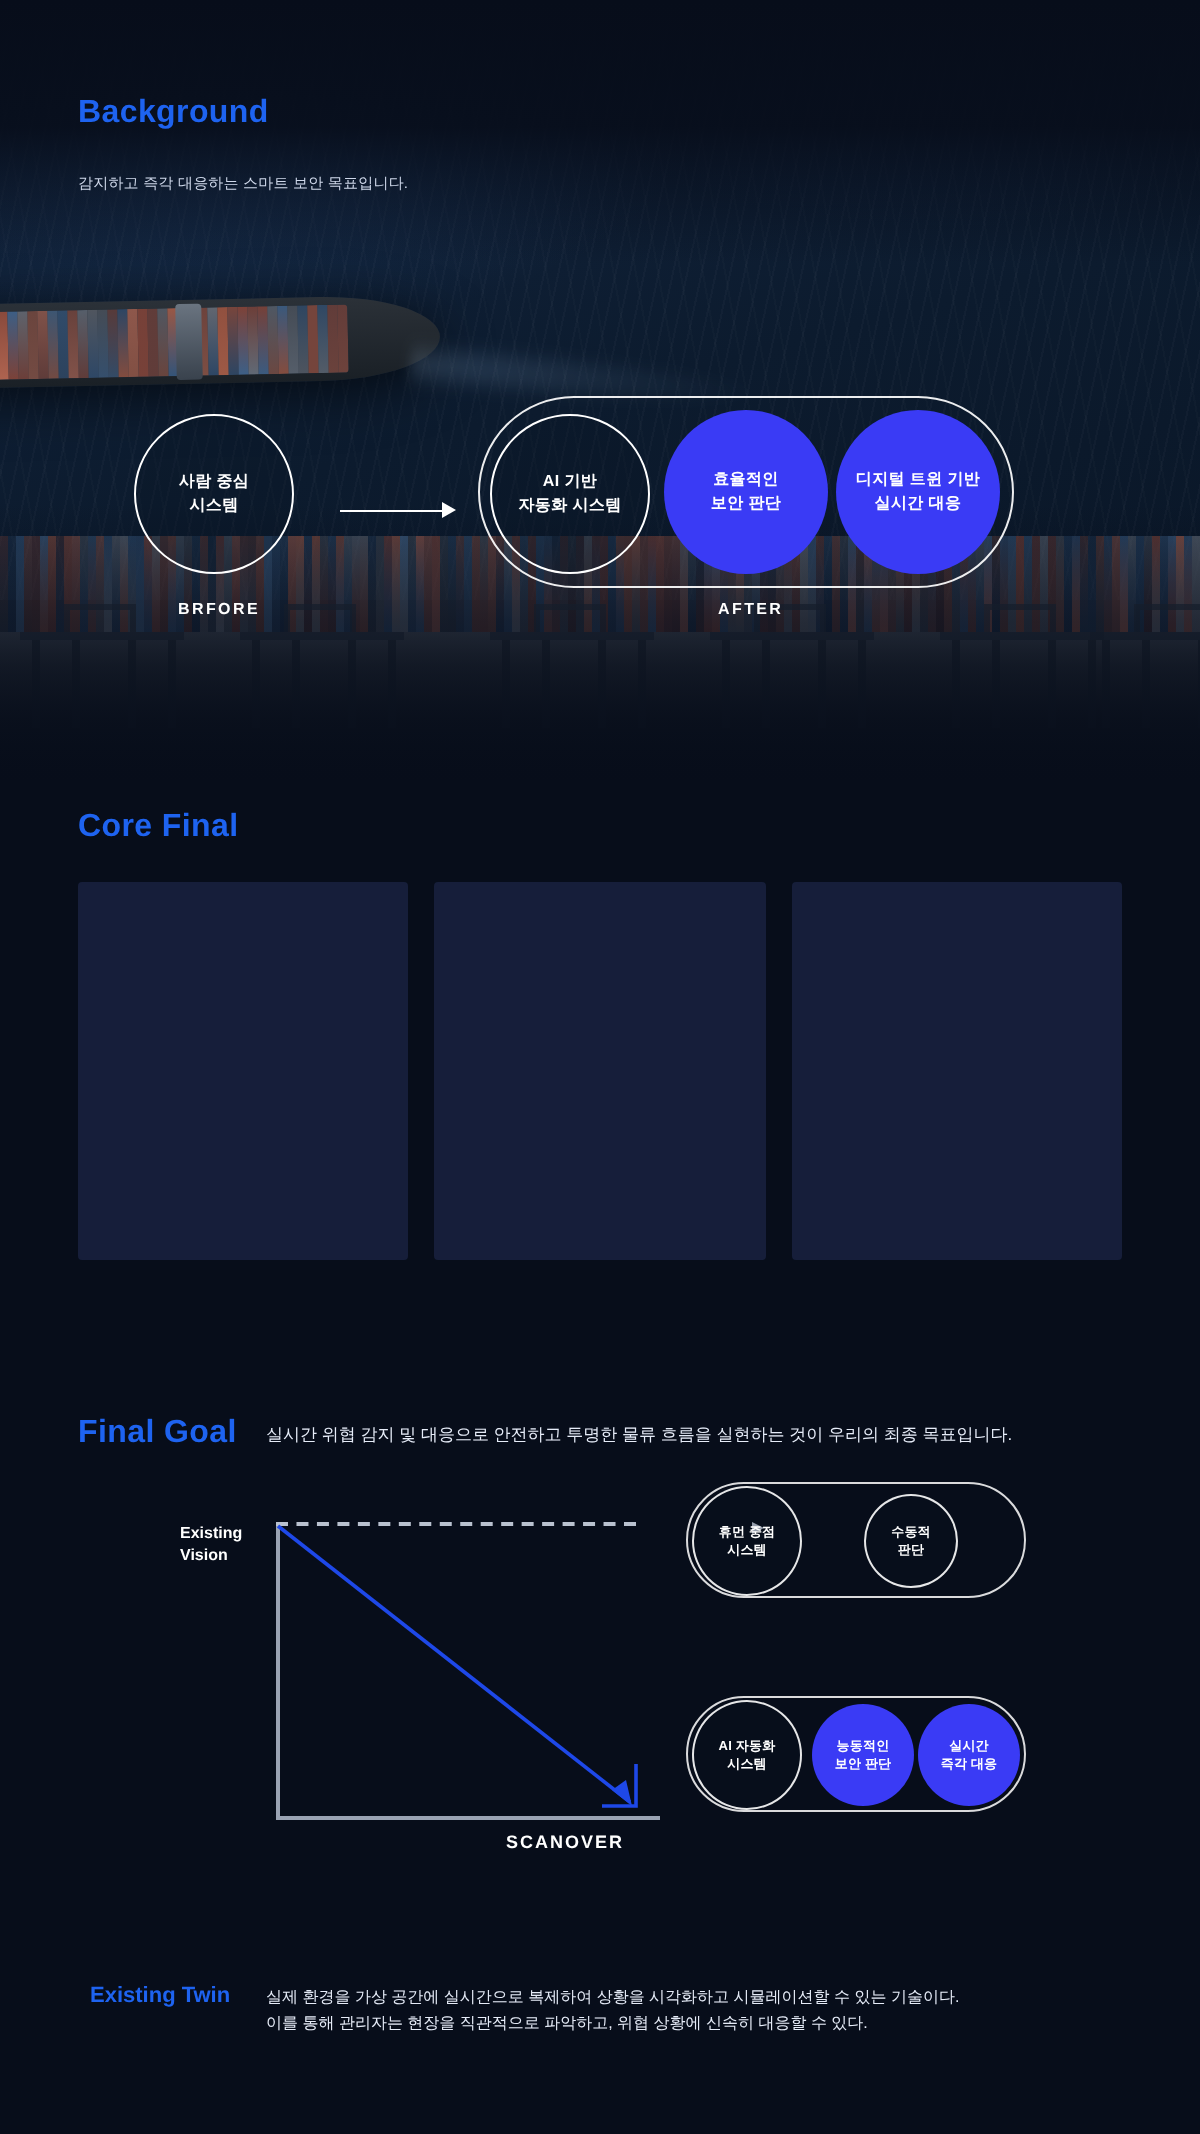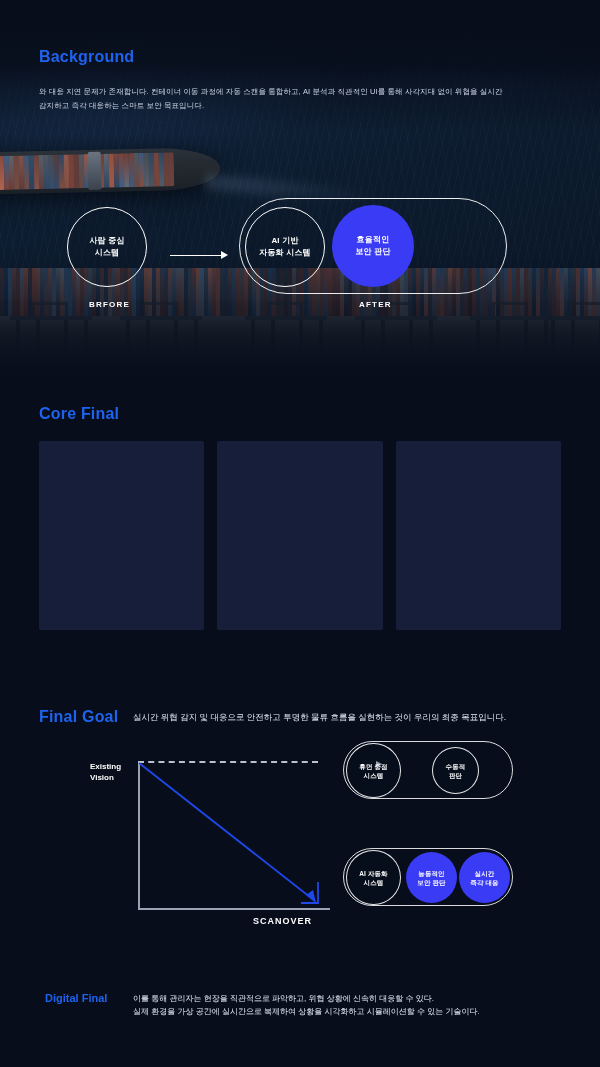--- a/index.html
+++ b/index.html
@@ -449,21 +449,20 @@
       </div>
   </div>
 
   <div class="hero-topfade"></div>
   <div class="hero-fade"></div>
 </div>
 
 <div class="sec-title" id="background-heading">Background</div>
 
 <div class="body-copy">
-  <p>와 대응 지연 문제가 존재합니다. 컨테이너 이동 과정에 자동 스캔을 통합하고, AI 분석과 직관적인 UI를 통해 사각지대 없이 위협을 실시간</p>
   <p>감지하고 즉각 대응하는 스마트 보안 목표입니다.</p>
 </div>
 
 <div class="diagram">
 
   <div class="circ circ-outline" id="circle-before">
     <span>
       <span>사람 중심</span><br>
       <span>시스템</span>
     </span>
@@ -483,20 +482,26 @@
     </span>
   </div>
 
   <div class="circ circ-fill" id="circle-efficient">
     <span>
       <span>효율적인</span><br>
       <span>보안 판단</span>
     </span>
   </div>
 
+  <div class="circ circ-fill" id="circle-digitaltwin">
+    <span>
+      <span>디지털 트윈 기반</span><br>
+      <span>실시간 대응</span>
+    </span>
+  </div>
 
   <div class="ba-label" id="label-before">BRFORE</div>
   <div class="ba-label" id="label-after">AFTER</div>
 </div>
 
 <div class="sec-title" id="corevision-heading">Core Final</div>
 
 <div class="cards">
   <div class="card"></div>
   <div class="card"></div>
@@ -558,18 +563,18 @@
     </span>
   </div>
   <div class="circ-sm f" id="pc-realtime">
     <span>
       <span>실시간</span><br>
       <span>즉각 대응</span>
     </span>
   </div>
 </div>
 
-<div id="digitaltwin-heading">Digital Final</div>
+<div id="digitaltwin-heading">Existing Twin</div>
 
 <div id="digitaltwin-desc">
+  <p>실제 환경을 가상 공간에 실시간으로 복제하여 상황을 시각화하고 시뮬레이션할 수 있는 기술이다.</p>
   <p>이를 통해 관리자는 현장을 직관적으로 파악하고, 위협 상황에 신속히 대응할 수 있다.</p>
-  <p>실제 환경을 가상 공간에 실시간으로 복제하여 상황을 시각화하고 시뮬레이션할 수 있는 기술이다.</p>
 </div>
 
 </body></html>

